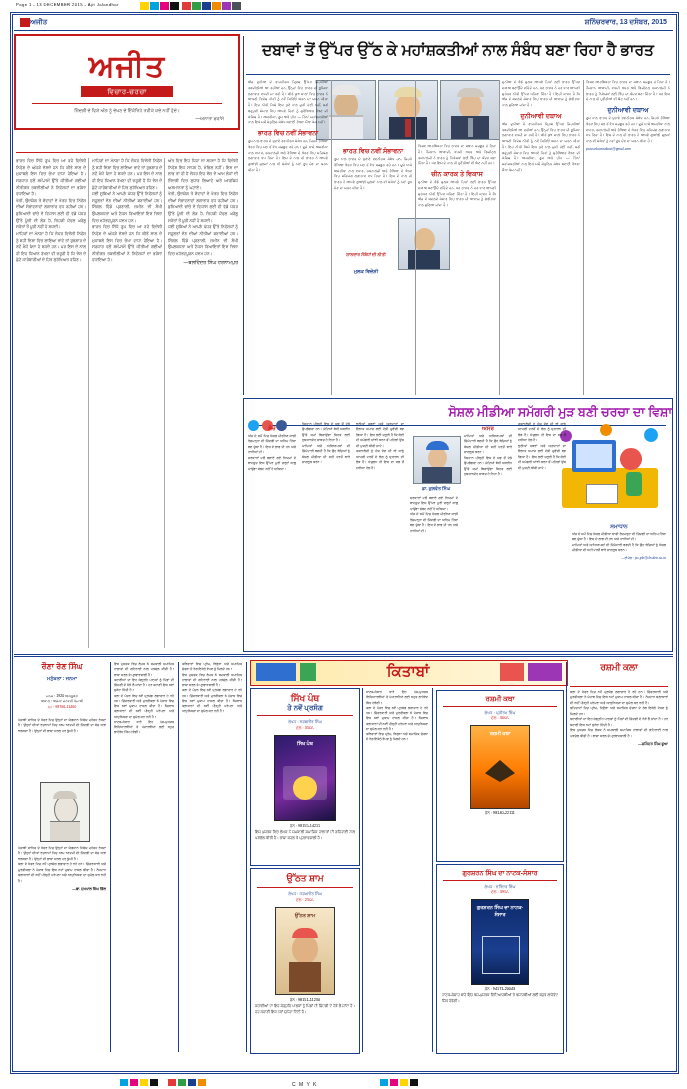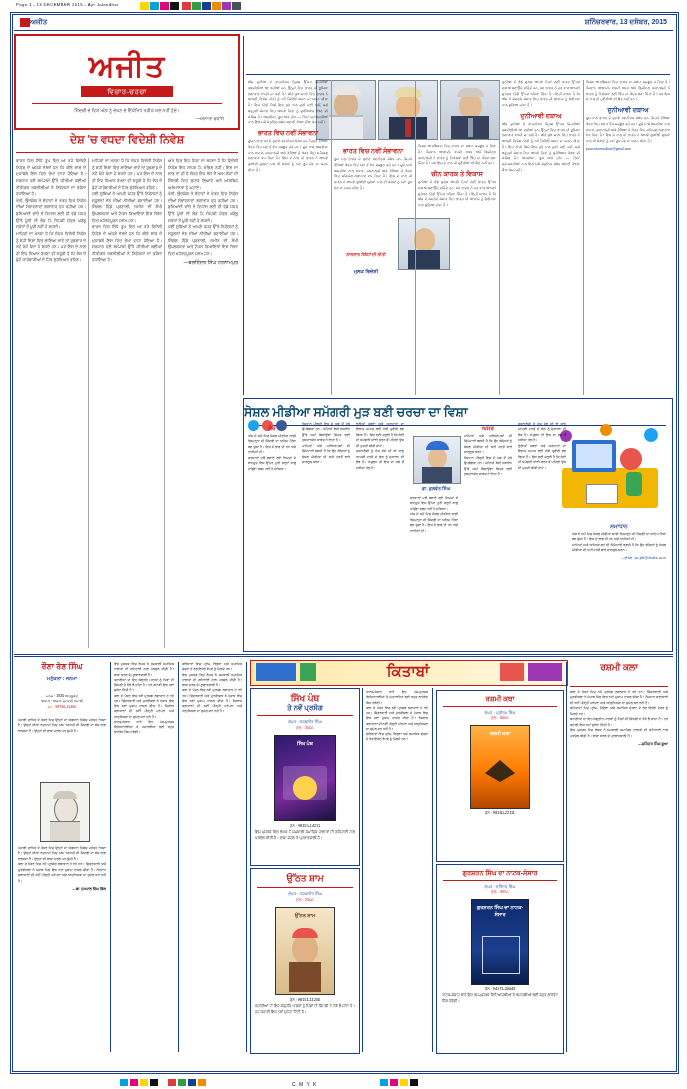--- a/index.html
+++ b/index.html
@@ -51,21 +51,21 @@
   .smallhead{font-size:6.5px;font-weight:bold;color:#c41a1a;text-align:center;margin:3px 0 2px;}
   .smallhead.b{color:#1b3f8f;}
   
   .photo{position:absolute;background:#cfd6dd;border:1px solid #7a8794;overflow:hidden;}
   .ph-face{position:absolute;border-radius:50%;}
   
   .band{
     position:absolute;background:#fff;border:1px solid #1b3f8f;
   }
   .band-title{
-    font-size:12.5px;font-weight:bold;color:#0c4a6e;text-align:left;line-height:1.2;
+    font-size:12.5px;font-weight:bold;color:#a21caf;text-align:right;line-height:1.2;
   }
   
   .adbox{position:absolute;border:1px solid #1b3f8f;background:#fff;overflow:hidden;}
   .ad-title{font-size:9px;font-weight:bold;color:#c41a1a;text-align:center;}
   .ad-title2{font-size:7px;font-weight:bold;color:#1b3f8f;text-align:center;}
   .kitab-head{
     position:absolute;text-align:center;font-size:15px;font-weight:bold;color:#c41a1a;
   }
   .bk-t{font-size:5px;font-weight:bold;text-align:center;color:#fff;margin-top:4px;}
   .blurb{font-size:3.7px;line-height:1.55;text-align:justify;}
@@ -101,20 +101,21 @@
   <div class="dateline" style="top:18px;">ਸ਼ਨਿੱਚਰਵਾਰ, 13 ਦਸੰਬਰ, 2015</div>
 
   <div class="masthead" style="top:34px;">
     <div class="mast-title">ਅਜੀਤ</div>
     <div class="mast-sub">ਵਿਚਾਰ-ਚਰਚਾ</div>
     <div class="mast-rule"></div>
     <div class="mast-line">ਜ਼ਿੰਦਗੀ ਦੇ ਵਿਸ਼ੇ ਅੰਗ ਨੂੰ ਦੇਖਣ ਦੇ ਇੱਕੋਜਿਹੇ ਤਰੀਕੇ ਕਦੇ ਨਹੀਂ ਹੁੰਦੇ।</div>
     <div class="mast-line" style="text-align:right;padding-right:14px;margin-top:1px;">—ਅਨਾਤਾ ਫ਼ਰਾਂਸੇ</div>
   </div>
 
+  <div class="lead-head" style="top:40px;">ਦਬਾਵਾਂ ਤੋਂ ਉੱਪਰ ਉੱਠ ਕੇ ਮਹਾਂਸ਼ਕਤੀਆਂ ਨਾਲ ਸੰਬੰਧ ਬਣਾ ਰਿਹਾ ਹੈ ਭਾਰਤ</div>
   <div class="hline" style="left:246px;top:74px;width:424px;"></div>
 
   <div class="photo" style="left:316px;top:80px;width:58px;height:58px;background:linear-gradient(180deg,#dfe6ee 0%,#c3ccd6 100%);">
     <div class="ph-face" style="left:17px;top:10px;width:24px;height:28px;background:#d8b48c;"></div>
     <div style="position:absolute;left:12px;top:34px;width:34px;height:24px;background:#e8eaf0;border-top:2px solid #bbb;"></div>
     <div style="position:absolute;left:14px;top:4px;width:30px;height:10px;background:#e8e8e8;border-radius:14px 14px 0 0;"></div>
   </div>
   <div class="photo" style="left:378px;top:80px;width:58px;height:58px;background:linear-gradient(180deg,#e3e9f1 0%,#c6cfd9 100%);">
     <div class="ph-face" style="left:17px;top:12px;width:24px;height:27px;background:#e8bb8a;"></div>
     <div style="position:absolute;left:15px;top:6px;width:28px;height:10px;background:#e7d9a8;border-radius:12px 12px 0 0;"></div>
@@ -160,23 +161,20 @@
     <div class="tiny">ਰੂਸ ਨਾਲ ਭਾਰਤ ਦੇ ਪੁਰਾਣੇ ਰਣਨੀਤਕ ਸੰਬੰਧ ਹਨ, ਜਿਹੜੇ ਰੱਖਿਆ ਖੇਤਰ ਵਿਚ ਸਭ ਤੋਂ ਵੱਧ ਮਜ਼ਬੂਤ ਰਹੇ ਹਨ। ਦੂਜੇ ਪਾਸੇ ਅਮਰੀਕਾ ਨਾਲ ਵਪਾਰ, ਤਕਨਾਲੋਜੀ ਅਤੇ ਰੱਖਿਆ ਦੇ ਖੇਤਰ ਵਿਚ ਸਹਿਯੋਗ ਲਗਾਤਾਰ ਵਧ ਰਿਹਾ ਹੈ। ਇਸ ਦੇ ਨਾਲ ਹੀ ਭਾਰਤ ਨੇ ਆਪਣੇ ਗੁਆਂਢੀ ਮੁਲਕਾਂ ਨਾਲ ਵੀ ਸੰਬੰਧਾਂ ਨੂੰ ਨਵਾਂ ਰੂਪ ਦੇਣ ਦਾ ਯਤਨ ਕੀਤਾ ਹੈ।</div>
     <div style="font-size:3.4px;color:#1b3f8f;margin-top:2px;">pcarunkumarkirat@gmail.com</div>
   </div>
 
   <div class="vline" style="left:331px;top:80px;height:315px;background:#999;"></div>
   <div class="vline" style="left:415px;top:80px;height:315px;background:#999;"></div>
   <div class="vline" style="left:499px;top:80px;height:315px;background:#999;"></div>
   <div class="vline" style="left:583px;top:80px;height:315px;background:#999;"></div>
   <div class="vline" style="left:243px;top:36px;height:359px;background:#1b3f8f;"></div>
 
-  <div class="col" style="left:16px;top:132px;width:222px;height:19px;">
-    <div class="ctitle red" style="font-size:11px;">ਦੇਸ਼ 'ਚ ਵਧਦਾ ਵਿਦੇਸ਼ੀ ਨਿਵੇਸ਼</div>
-  </div>
   <div class="hline" style="left:16px;top:152px;width:222px;background:#c41a1a;"></div>
 
   <div class="col" style="left:16px;top:158px;width:70px;height:490px;">
     <div class="tx">ਭਾਰਤ ਵਿਚ ਸਿੱਧੇ ਰੂਪ ਵਿਚ ਆ ਰਹੇ ਵਿਦੇਸ਼ੀ ਨਿਵੇਸ਼ ਦੇ ਅੰਕੜੇ ਦੱਸਦੇ ਹਨ ਕਿ ਬੀਤੇ ਸਾਲ ਦੇ ਮੁਕਾਬਲੇ ਇਸ ਵਿਚ ਚੋਖਾ ਵਾਧਾ ਹੋਇਆ ਹੈ। ਸਰਕਾਰ ਵਲੋਂ ਸਮੇਂ-ਸਮੇਂ ਉੱਤੇ ਕੀਤੀਆਂ ਗਈਆਂ ਨੀਤੀਗਤ ਤਬਦੀਲੀਆਂ ਨੇ ਨਿਵੇਸ਼ਕਾਂ ਦਾ ਭਰੋਸਾ ਵਧਾਇਆ ਹੈ।</div>
     <div class="tx">ਖੇਤੀ, ਉਦਯੋਗ ਤੇ ਸੇਵਾਵਾਂ ਦੇ ਖੇਤਰ ਵਿਚ ਨਿਵੇਸ਼ ਦੀਆਂ ਸੰਭਾਵਨਾਵਾਂ ਲਗਾਤਾਰ ਵਧ ਰਹੀਆਂ ਹਨ। ਬੁਨਿਆਦੀ ਢਾਂਚੇ ਦੇ ਵਿਕਾਸ ਲਈ ਵੀ ਵੱਡੇ ਪੱਧਰ ਉੱਤੇ ਪੂੰਜੀ ਦੀ ਲੋੜ ਹੈ, ਜਿਹੜੀ ਕੇਵਲ ਘਰੇਲੂ ਸਰੋਤਾਂ ਤੋਂ ਪੂਰੀ ਨਹੀਂ ਹੋ ਸਕਦੀ।</div>
     <div class="tx">ਮਾਹਿਰਾਂ ਦਾ ਮੰਨਣਾ ਹੈ ਕਿ ਜੇਕਰ ਵਿਦੇਸ਼ੀ ਨਿਵੇਸ਼ ਨੂੰ ਸਹੀ ਦਿਸ਼ਾ ਵਿਚ ਲਾਇਆ ਜਾਵੇ ਤਾਂ ਰੁਜ਼ਗਾਰ ਦੇ ਨਵੇਂ ਮੌਕੇ ਪੈਦਾ ਹੋ ਸਕਦੇ ਹਨ। ਪਰ ਇਸ ਦੇ ਨਾਲ ਹੀ ਇਹ ਧਿਆਨ ਰੱਖਣਾ ਵੀ ਜ਼ਰੂਰੀ ਹੈ ਕਿ ਦੇਸ਼ ਦੇ ਛੋਟੇ ਕਾਰੋਬਾਰੀਆਂ ਦੇ ਹਿਤ ਸੁਰੱਖਿਅਤ ਰਹਿਣ।</div>
   </div>
   <div class="col" style="left:92px;top:158px;width:70px;height:490px;">
     <div class="tx">ਮਾਹਿਰਾਂ ਦਾ ਮੰਨਣਾ ਹੈ ਕਿ ਜੇਕਰ ਵਿਦੇਸ਼ੀ ਨਿਵੇਸ਼ ਨੂੰ ਸਹੀ ਦਿਸ਼ਾ ਵਿਚ ਲਾਇਆ ਜਾਵੇ ਤਾਂ ਰੁਜ਼ਗਾਰ ਦੇ ਨਵੇਂ ਮੌਕੇ ਪੈਦਾ ਹੋ ਸਕਦੇ ਹਨ। ਪਰ ਇਸ ਦੇ ਨਾਲ ਹੀ ਇਹ ਧਿਆਨ ਰੱਖਣਾ ਵੀ ਜ਼ਰੂਰੀ ਹੈ ਕਿ ਦੇਸ਼ ਦੇ ਛੋਟੇ ਕਾਰੋਬਾਰੀਆਂ ਦੇ ਹਿਤ ਸੁਰੱਖਿਅਤ ਰਹਿਣ।</div>
     <div class="tx">ਕਈ ਸੂਬਿਆਂ ਨੇ ਆਪਣੇ ਪੱਧਰ ਉੱਤੇ ਨਿਵੇਸ਼ਕਾਂ ਨੂੰ ਸਹੂਲਤਾਂ ਦੇਣ ਦੀਆਂ ਨੀਤੀਆਂ ਬਣਾਈਆਂ ਹਨ। ਸਿੰਗਲ ਵਿੰਡੋ ਪ੍ਰਣਾਲੀ, ਜ਼ਮੀਨ ਦੀ ਸੌਖੀ ਉਪਲਬਧਤਾ ਅਤੇ ਟੈਕਸ ਰਿਆਇਤਾਂ ਇਸ ਦਿਸ਼ਾ ਵਿਚ ਮਹੱਤਵਪੂਰਨ ਕਦਮ ਹਨ।</div>

